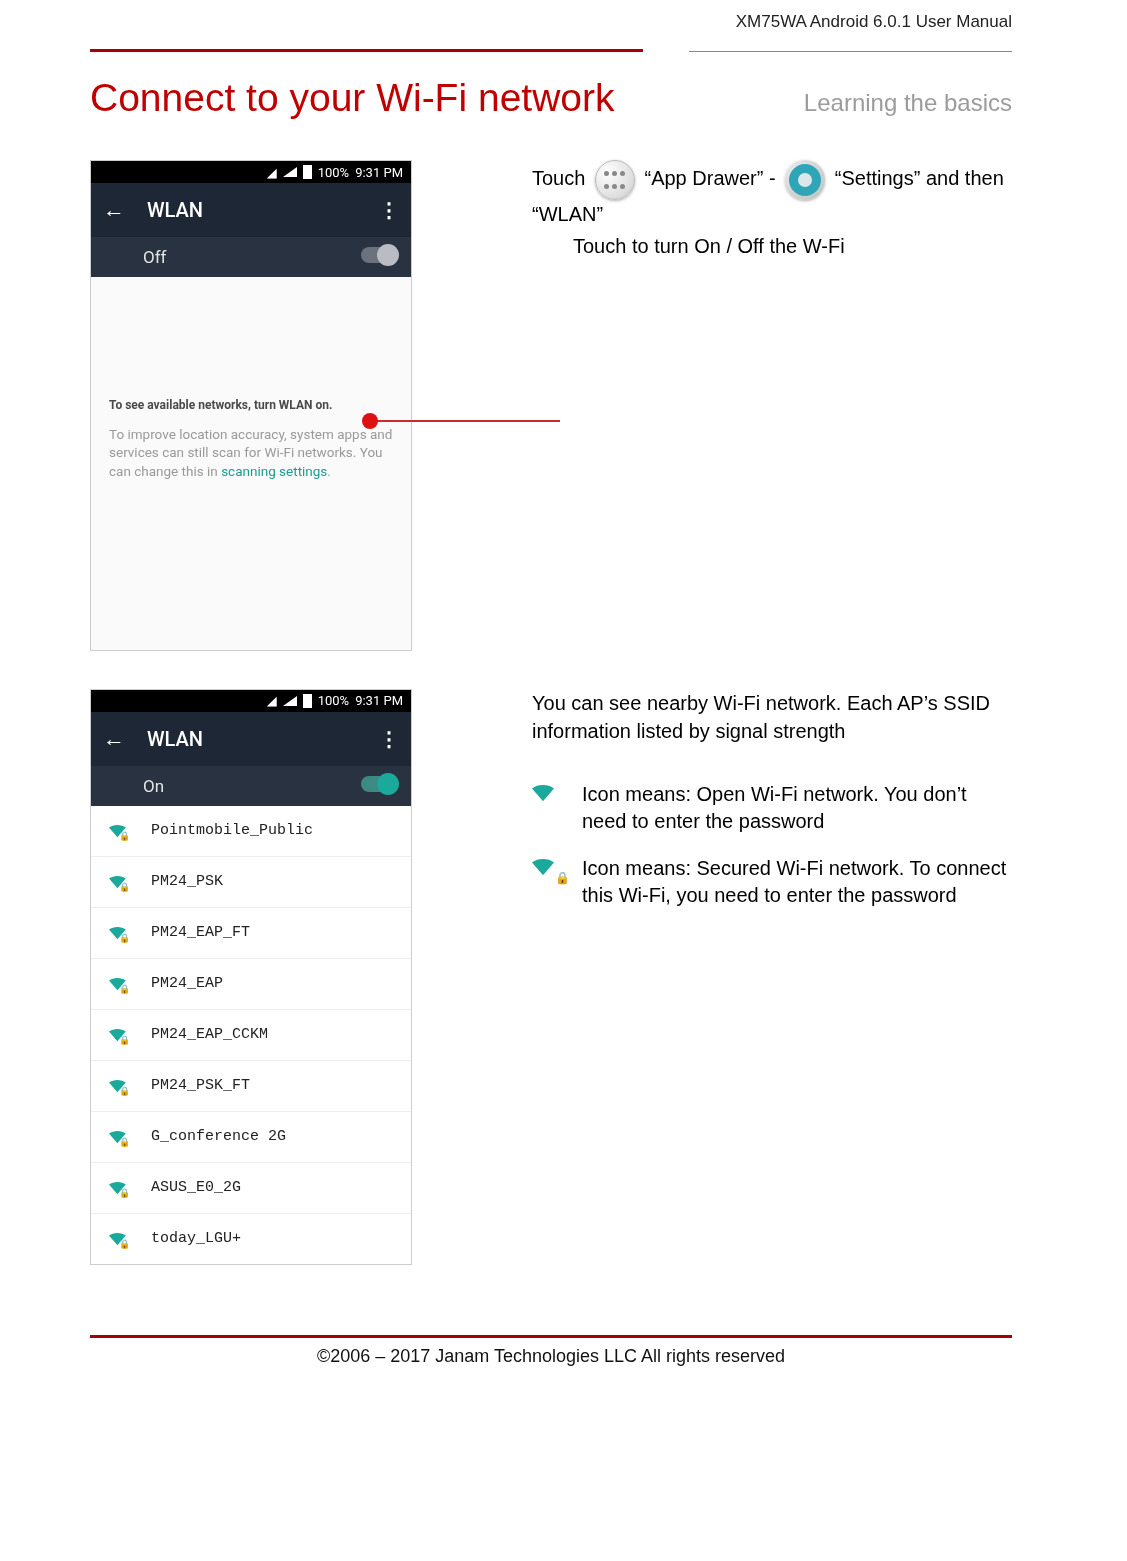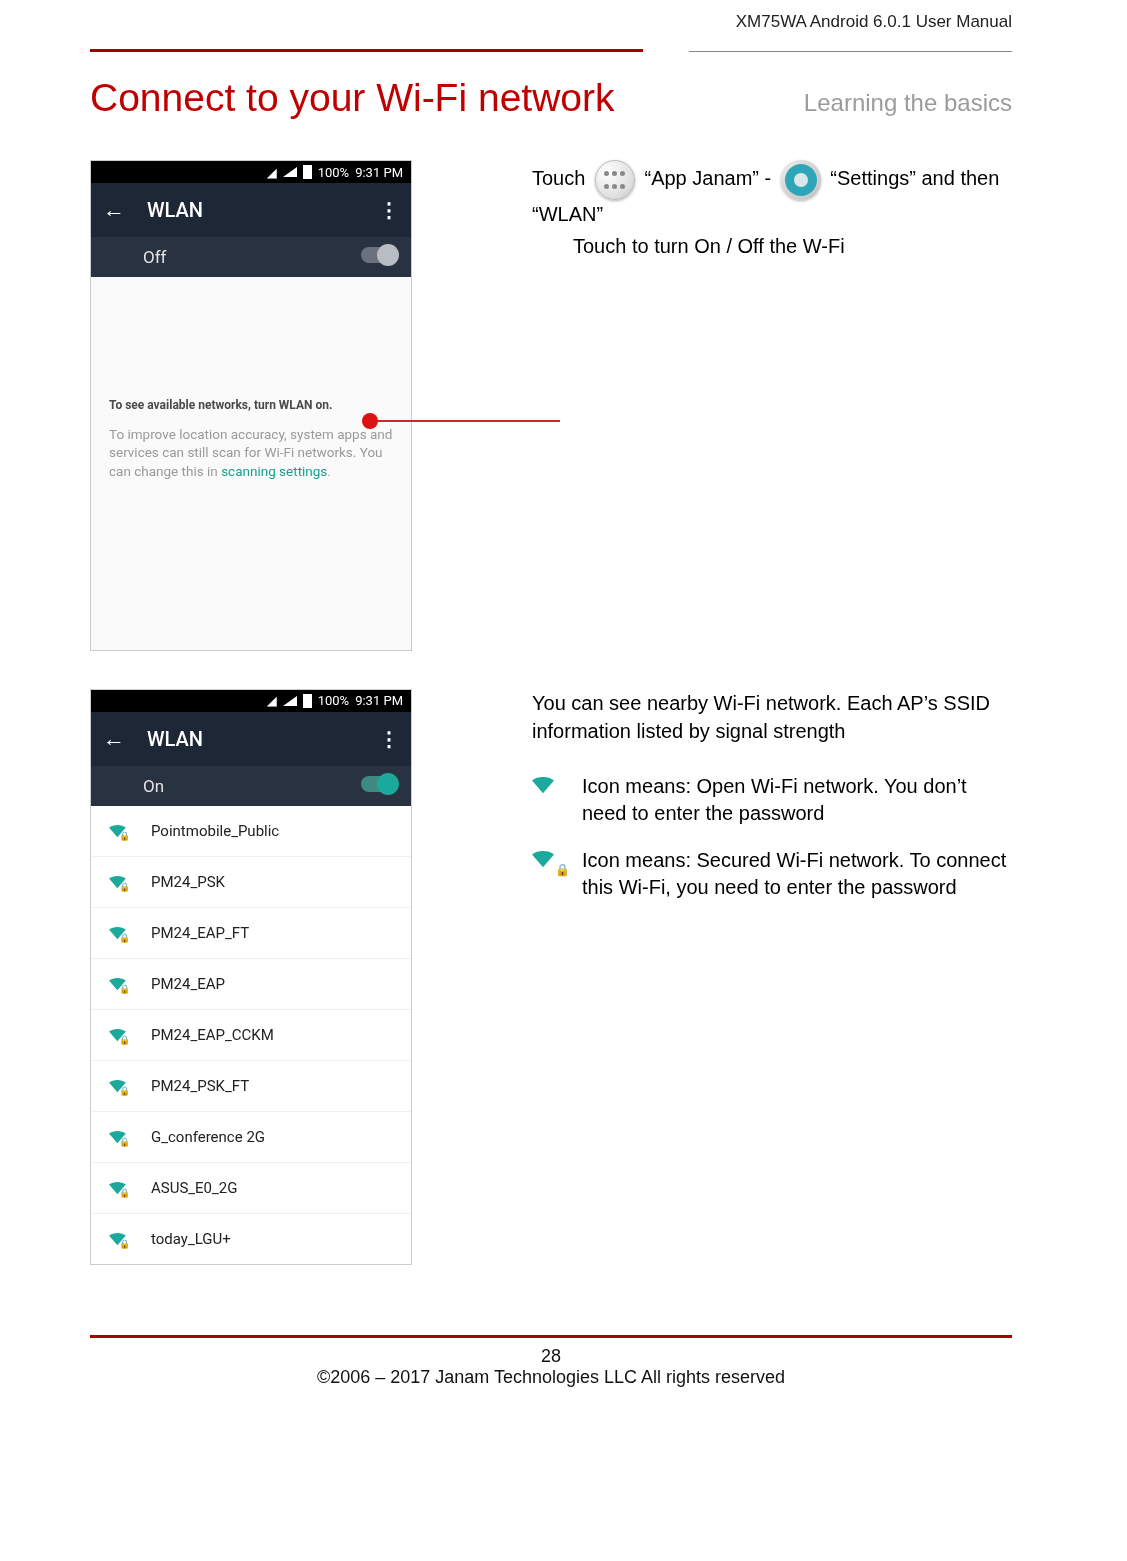--- a/index.html
+++ b/index.html
@@ -151,21 +151,21 @@
       display:flex; align-items:center; gap:20px;
       padding:15px 18px;
       border-top:1px solid #eee;
       background:#fff;
     }
     .wifi-row:first-child{border-top:none;}
     .wifi-ic {
       width:22px; color:#1aa99a; flex-shrink:0;
       display:flex; align-items:center;
     }
-    .wifi-name{ font-size:15px; color:#222; }
+    .wifi-name{ font-size:15px; color:#222;font-family:Liberation Mono, monospace; }
     .lockbadge{
       font-size:9px; color:#555; margin-left:-6px; margin-top:10px;
     }
     
     .explain{
       font-size:20px; line-height:1.4; color:#000;
       max-width: 530px;
     }
     .explain .iconbox{
       display:inline-flex; align-items:center; justify-content:center;
@@ -281,21 +281,21 @@
         <div>
           <span>Touch</span>
           <span class="iconbox app-drawer-icon">
             <span></span>
               <span></span>
               <span></span>
               <span></span>
               <span></span>
               <span></span>
           </span>
-          <span>“App Janam” -</span>
+          <span>“App Drawer” -</span>
           <span class="iconbox settings-icon-wrap">
               <span class="gear"></span>
             </span>
           <span>“Settings” and then “WLAN”</span>
         </div>
         <div style="margin-top:4px;margin-left:41px;">Touch to turn On / Off the W-Fi</div>
       </div>
     </div>
 
     <div class="row">
@@ -398,21 +398,21 @@
                 <span class="lockbadge">🔒</span>
               </div>
               <div class="wifi-name">today_LGU+</div>
             </div>
           </div>
       </div>
 
       <div class="explain">
         <div>You can see nearby Wi-Fi network. Each AP’s SSID information listed by signal strength</div>
 
-        <div class="legend-row" style="margin-top:28px;">
+        <div class="legend-row" style="margin-top:36px;">
           <div class="legend-ic">
             <svg class="wifi-svg" viewBox="0 0 24 18">
                 <path fill="currentColor" d="M12 18 L0 4 C6 -1 18 -1 24 4 Z"></path>
               </svg>
           </div>
           <div class="legend-text">Icon means: Open Wi-Fi network. You don’t need to enter the password</div>
         </div>
 
         <div class="legend-row">
           <div class="legend-ic">
@@ -422,17 +422,16 @@
             <span class="legend-lock">🔒</span>
           </div>
           <div class="legend-text">Icon means: Secured Wi-Fi network. To connect this Wi-Fi, you need to enter the password</div>
         </div>
       </div>
     </div>
 
   </div>
 
   <div class="footer">
-    <div>28</div>
     <div>©2006 – 2017 Janam Technologies LLC All rights reserved</div>
   </div>
 
 </div>
 
 </body></html>

